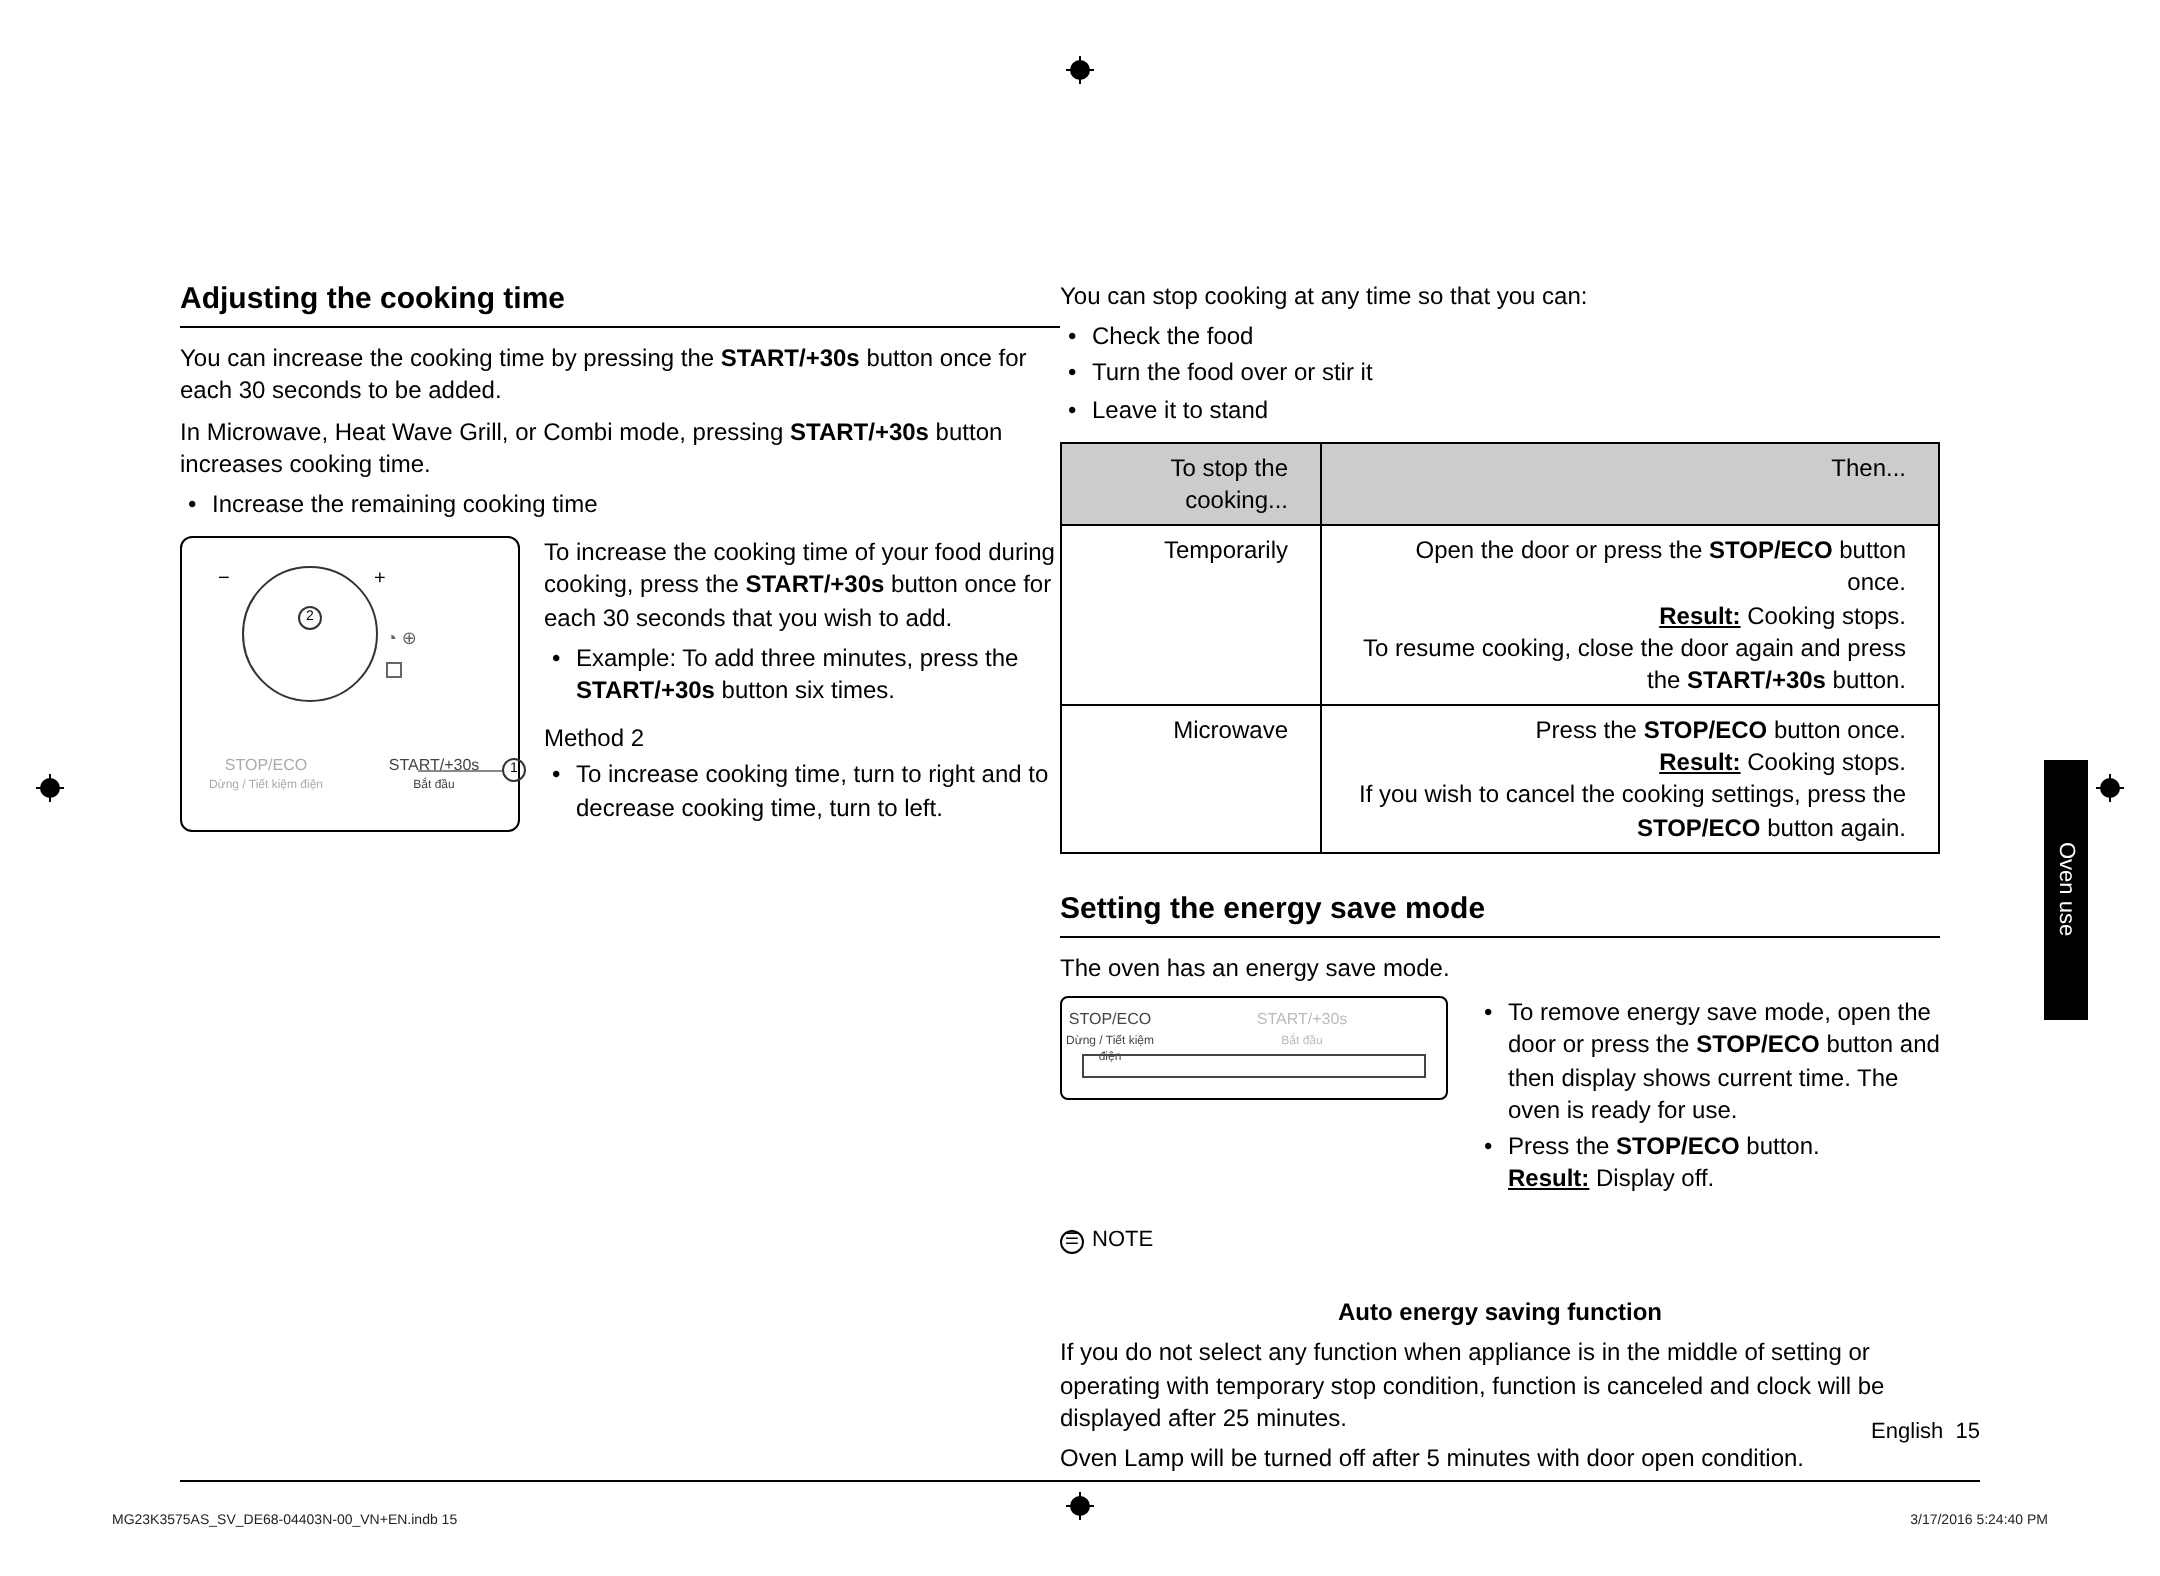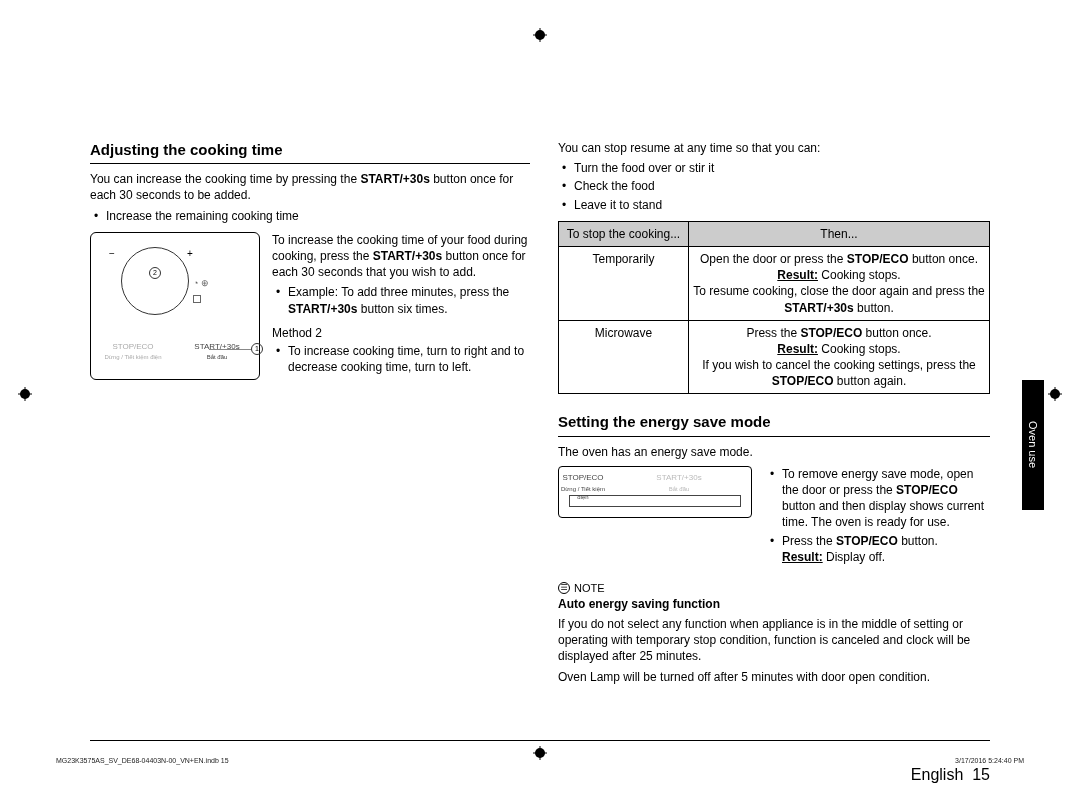--- a/index.html
+++ b/index.html
@@ -4,21 +4,21 @@
 <style>
   * { box-sizing: border-box; margin: 0; padding: 0; }
   html, body { width: 1080px; height: 788px; font-family: Arial, Helvetica, sans-serif; color: #000; background: #fff; }
   .page { position: relative; width: 1080px; height: 788px; padding: 140px 90px 0 90px; }
   .reg-top, .reg-bot, .reg-left, .reg-right { position: absolute; width: 14px; height: 14px; }
   .reg-top { top: 28px; left: 533px; }
   .reg-bot { bottom: 28px; left: 533px; }
   .reg-left { top: 387px; left: 18px; }
   .reg-right { top: 387px; right: 18px; }
   .reg svg { width: 14px; height: 14px; }
-  .cols { display: flex; gap: 28px; }
+  .cols { display: flex; }
   .col { width: 440px; }
   h2 { font-size: 15px; font-weight: bold; border-bottom: 1px solid #000; padding-bottom: 3px; margin-bottom: 7px; }
   .body { font-size: 12px; line-height: 1.35; }
   .body p { margin-bottom: 4px; }
   ul.bul { list-style: none; padding-left: 0; margin-bottom: 6px; }
   ul.bul > li { position: relative; padding-left: 16px; margin-bottom: 2px; font-size: 12px; line-height: 1.35; }
   ul.bul > li::before { content: "•"; position: absolute; left: 4px; }
   .methods { display: flex; gap: 12px; margin-top: 8px; }
   .diagram-box { width: 170px; height: 148px; border: 1px solid #000; border-radius: 6px; position: relative; font-size: 8px; }
   .dial { position: absolute; width: 68px; height: 68px; border: 1px solid #333; border-radius: 50%; top: 14px; left: 30px; }
@@ -30,37 +30,37 @@
   .btnrow { position: absolute; bottom: 18px; left: 0; right: 0; display: flex; }
   .btnrow .half { width: 50%; text-align: center; }
   .btnrow .lbl { font-size: 8px; color: #aaa; }
   .btnrow .lbl.dk { color: #444; }
   .btnrow .sub { font-size: 6px; color: #aaa; }
   .btnrow .sub.dk { color: #444; }
   .figline { position:absolute; background:#888; }
   .mtext { width: 258px; font-size: 12px; line-height: 1.35; }
   .mtext .mh { font-size: 12px; margin-bottom: 2px; margin-top: 0; }
   table.stop { width: 100%; border-collapse: collapse; font-size: 12px; margin-top: 8px; }
-  table.stop th, table.stop td { border: 1px solid #000; padding: 4px 0; text-align: center; vertical-align: top; font-weight: normal; }
+  table.stop th, table.stop td { border: 1px solid #000; padding: 4px 16px; text-align: right; vertical-align: top; font-weight: normal; }
   table.stop th { background: #ccc; }
   .energy-row { display: flex; gap: 14px; margin-top: 6px; }
   .energy-fig { width: 194px; height: 52px; border: 1px solid #000; border-radius: 4px; position: relative; flex-shrink: 0; }
   .energy-fig .row1 { display:flex; position:absolute; top:6px; left:0; right:0; }
   .energy-fig .row1 div { width:50%; text-align:center; }
   .energy-fig .l1 { font-size:8px; }
   .energy-fig .dk { color:#444; } .energy-fig .lt { color:#bbb; }
   .energy-fig .l2 { font-size:6px; margin-top:1px; }
   .energy-fig .bar { position:absolute; left:10px; right:10px; bottom:10px; height:12px; border:1px solid #444; }
   .energy-text ul.bul { margin:0; }
   .note-hd { font-size: 11px; font-weight: normal; margin-top: 14px; display:flex; align-items:center; gap:4px; }
   .note-hd .nicon { width:12px; height:12px; border:1px solid #000; border-radius:50%; display:flex; align-items:center; justify-content:center; font-size:8px; }
   .side-tab { position: absolute; right: 36px; top: 380px; width: 22px; height: 130px; background: #000; color: #fff; font-size: 11px; display: flex; align-items: center; justify-content: center; }
   .side-tab span { writing-mode: vertical-rl; }
   .footline { position: absolute; left: 90px; right: 90px; top: 740px; border-top: 1px solid #000; }
-  .pgnum { position: absolute; right: 90px; top: 766px; font-size: 16px; }
+  .pgnum { position: absolute; right: 90px; top: 710px; font-size: 11px; }
   .footfile { position: absolute; left: 56px; bottom: 24px; font-size: 7px; color: #222; }
   .footdate { position: absolute; right: 56px; bottom: 24px; font-size: 7px; color: #222; }
   b { font-weight: bold; }
 </style>
 </head>
 <body>
 
 <div class="page">
 
   <div class="reg reg-top"><svg viewBox="0 0 14 14">
@@ -86,20 +86,21 @@
 
   <div class="side-tab">
       <span>Oven use</span>
     </div>
 
   <div class="cols">
 
     <div class="col body">
       <h2>Adjusting the cooking time</h2>
       <p><span>You can increase the cooking time by pressing the </span><b>START/+30s</b><span> button once for each 30 seconds to be added.</span></p>
+      <p><span>In Microwave, Heat Wave Grill, or Combi mode, pressing </span><b>START/+30s</b><span> button increases cooking time.</span></p>
       <ul class="bul">
         <li>Increase the remaining cooking time</li>
       </ul>
 
       <div class="methods">
         <div class="diagram-box">
           <div class="dial"></div>
           <div class="dialminus">−</div>
           <div class="dialplus">+</div>
           <div class="dialnum" style="top:34px; left:58px;">2</div>
@@ -126,24 +127,24 @@
           </ul>
           <p class="mh" style="margin-top:8px;">Method 2</p>
           <ul class="bul">
             <li>To increase cooking time, turn to right and to decrease cooking time, turn to left.</li>
           </ul>
         </div>
       </div>
     </div>
 
     <div class="col body">
-      <p>You can stop resume at any time so that you can:</p>
+      <p>You can stop cooking at any time so that you can:</p>
       <ul class="bul">
+        <li>Check the food</li>
         <li>Turn the food over or stir it</li>
-        <li>Check the food</li>
         <li>Leave it to stand</li>
       </ul>
       <table class="stop">
         <tbody>
             <tr>
           <th style="width:130px;">To stop the cooking...</th>
           <th>Then...</th>
         </tr>
         <tr>
           <td>Temporarily</td>
@@ -190,21 +191,21 @@
               <b style="text-decoration:underline;">Result:</b><span>     Display off.</span>
             </li>
           </ul>
         </div>
       </div>
 
       <div class="note-hd">
         <span class="nicon">☰</span>
         <span>NOTE</span>
       </div>
-      <p style="margin-top:0;"><b>Auto energy saving function</b></p>
+      <p style="margin-top:20px;text-align:center;"><b>Auto energy saving function</b></p>
       <p>If you do not select any function when appliance is in the middle of setting or operating with temporary stop condition, function is canceled and clock will be displayed after 25 minutes.</p>
       <p>Oven Lamp will be turned off after 5 minutes with door open condition.</p>
     </div>
   </div>
 
   <div class="footline"></div>
   <div class="pgnum"><span>English</span>&nbsp;&nbsp;<span>15</span></div>
   <div class="footfile">MG23K3575AS_SV_DE68-04403N-00_VN+EN.indb   15</div>
   <div class="footdate">3/17/2016   5:24:40 PM</div>
 </div>

